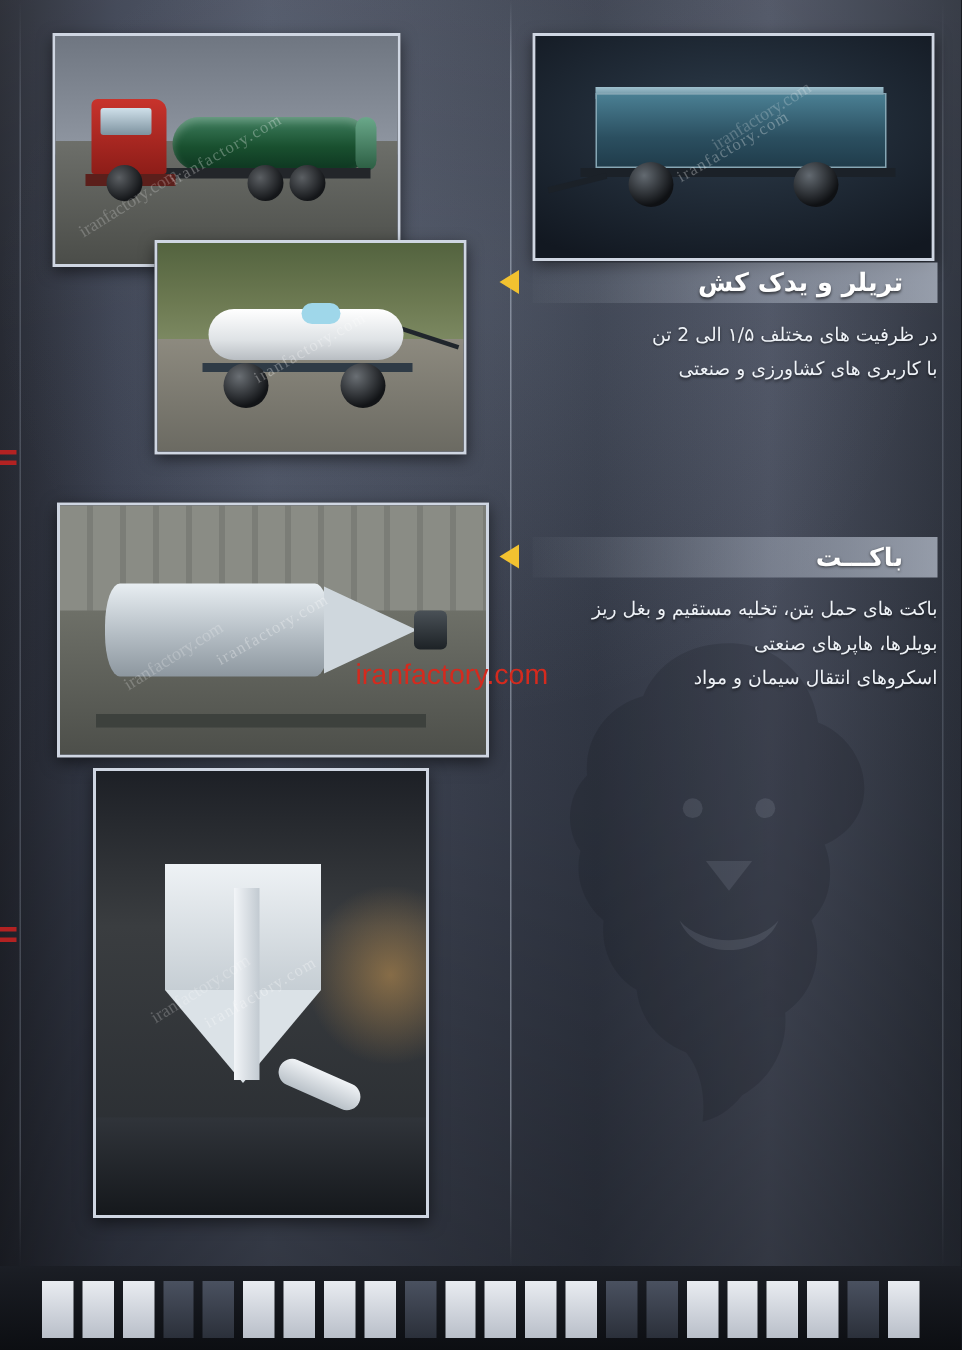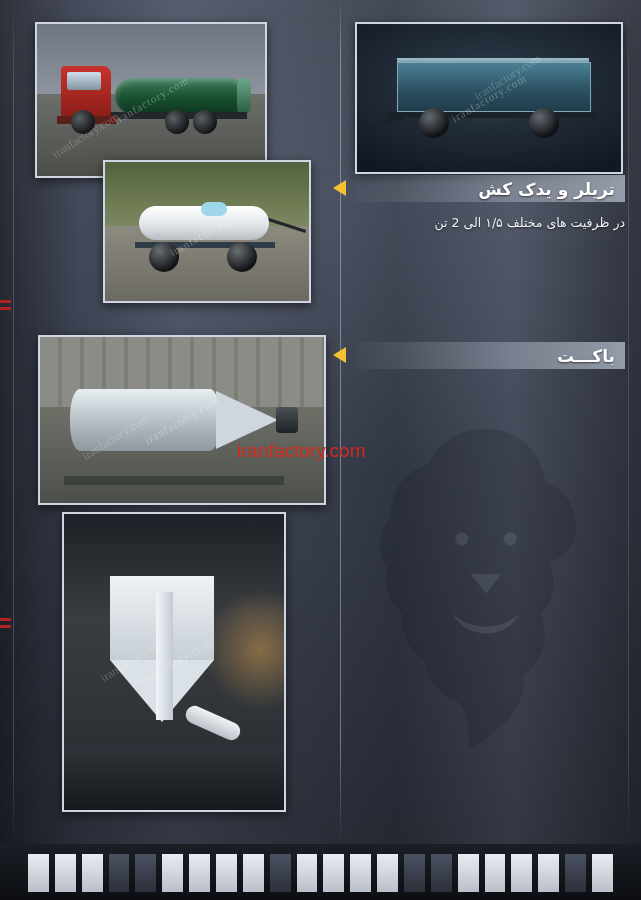--- a/index.html
+++ b/index.html
@@ -314,30 +314,30 @@
   }
 
   
   .section {
     position: absolute;
     width: 270px;
     text-align: right;
     direction: rtl;
   }
   #section-trailer { left: 355px; top: 175px; }
-  #section-bucket  { left: 355px; top: 342px; }
+  #section-bucket  { left: 355px; top: 358px; }
 
   .head-bar {
     position: relative;
     height: 27px;
     background: linear-gradient(90deg, rgba(120,128,140,0.05) 0%, rgba(150,158,172,0.35) 35%, rgba(188,196,210,0.72) 100%);
     display: flex;
     align-items: center;
     justify-content: flex-start;
-    padding-right: 10px;
+    padding-right: 23px;
     box-sizing: border-box;
   }
   .head-title {
     color: #ffffff;
     font-size: 17px;
     font-weight: bold;
     letter-spacing: 2px;
     font-family: "DejaVu Sans", sans-serif;
     text-shadow: 0 1px 2px rgba(0,0,0,0.6);
   }
@@ -488,28 +488,34 @@
     <div class="wm">iranfactory.com</div>
   </div>
 
   <div class="section" id="section-trailer">
     <div class="head-bar">
       <span class="bullet"></span>
       <span class="head-title">تریلر و یدک کش</span>
     </div>
     <div class="body-text">
       <div>در ظرفیت های مختلف ۱/۵ الی 2 تن</div>
+      <div>با کاربری های کشاورزی و صنعتی</div>
     </div>
   </div>
 
   <div class="section" id="section-bucket">
     <div class="head-bar">
       <span class="bullet"></span>
       <span class="head-title">باکـــت</span>
     </div>
+    <div class="body-text">
+      <div>باکت های حمل بتن، تخلیه مستقیم و بغل ریز</div>
+      <div>بویلرها، هاپرهای صنعتی</div>
+      <div>اسکروهای انتقال سیمان و مواد</div>
+    </div>
   </div>
 
   <div class="diag-wm" style="left:48px; top:128px;">iranfactory.com</div>
   <div class="diag-wm" style="left:78px; top:430px;">iranfactory.com</div>
   <div class="diag-wm" style="left:96px; top:652px;">iranfactory.com</div>
   <div class="diag-wm" style="left:470px; top:70px;">iranfactory.com</div>
 
   <div class="site-wm">iranfactory.com</div>
 
   <div class="bottom-hairline"></div>

